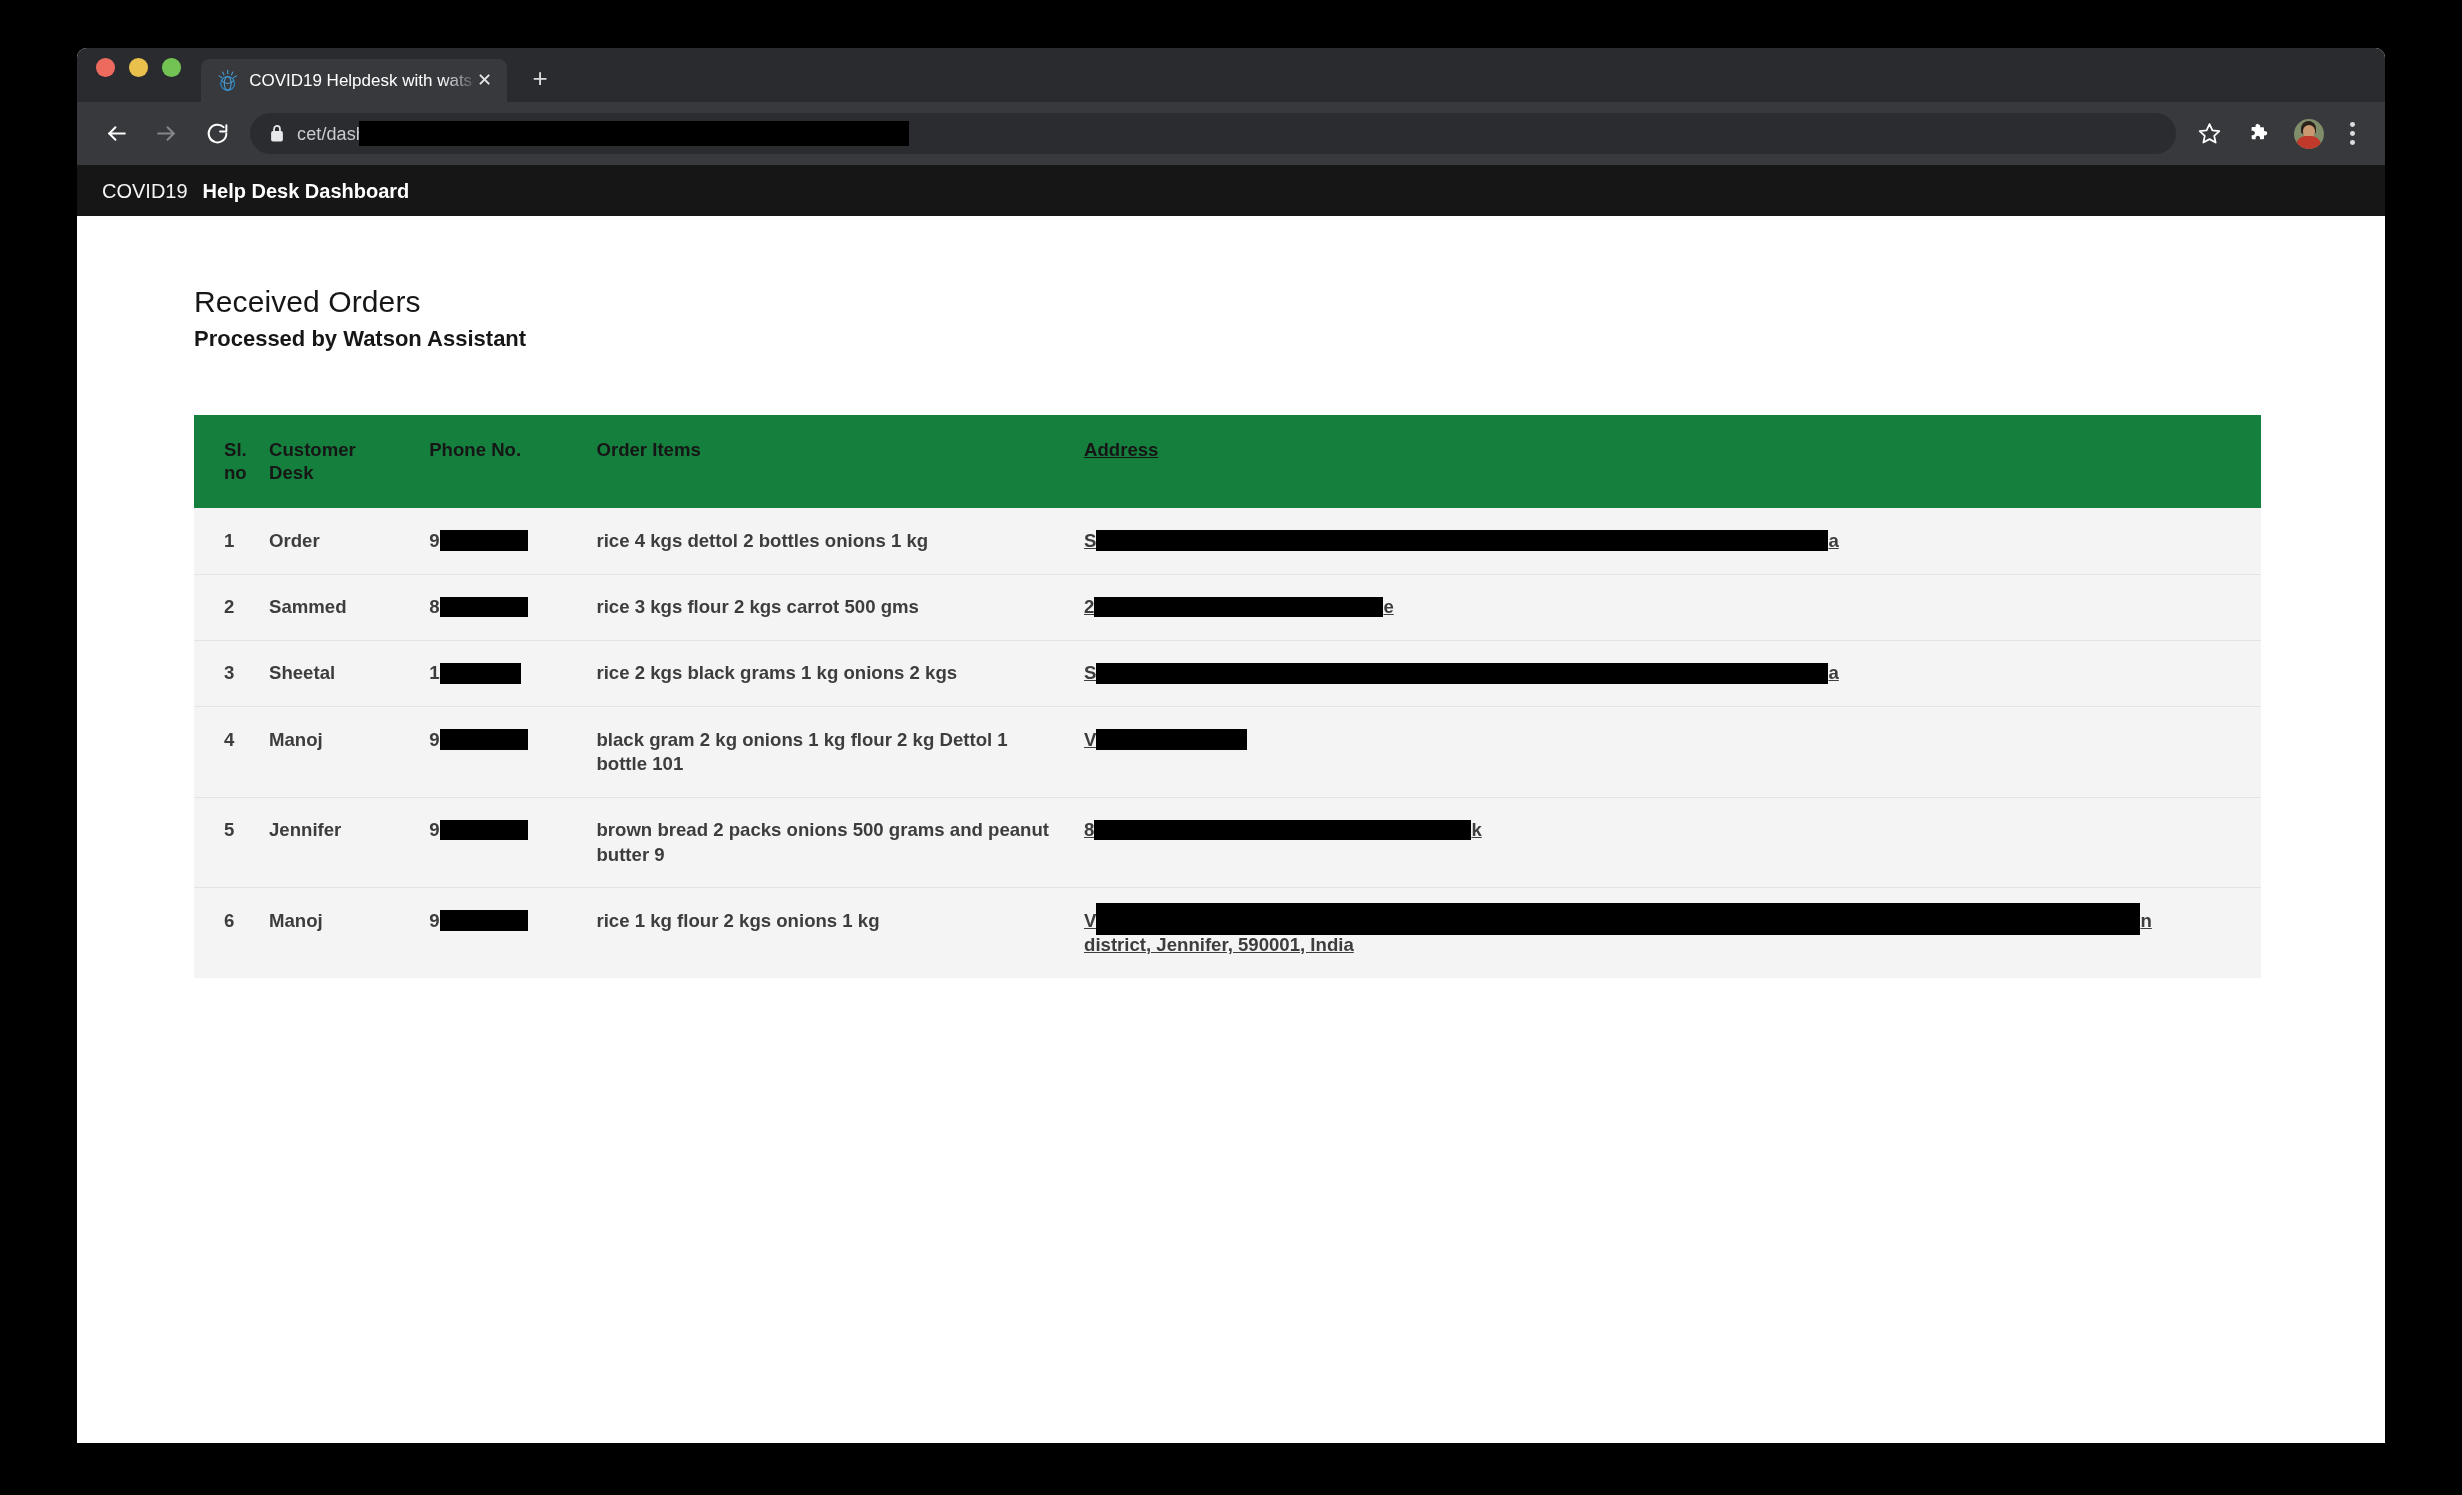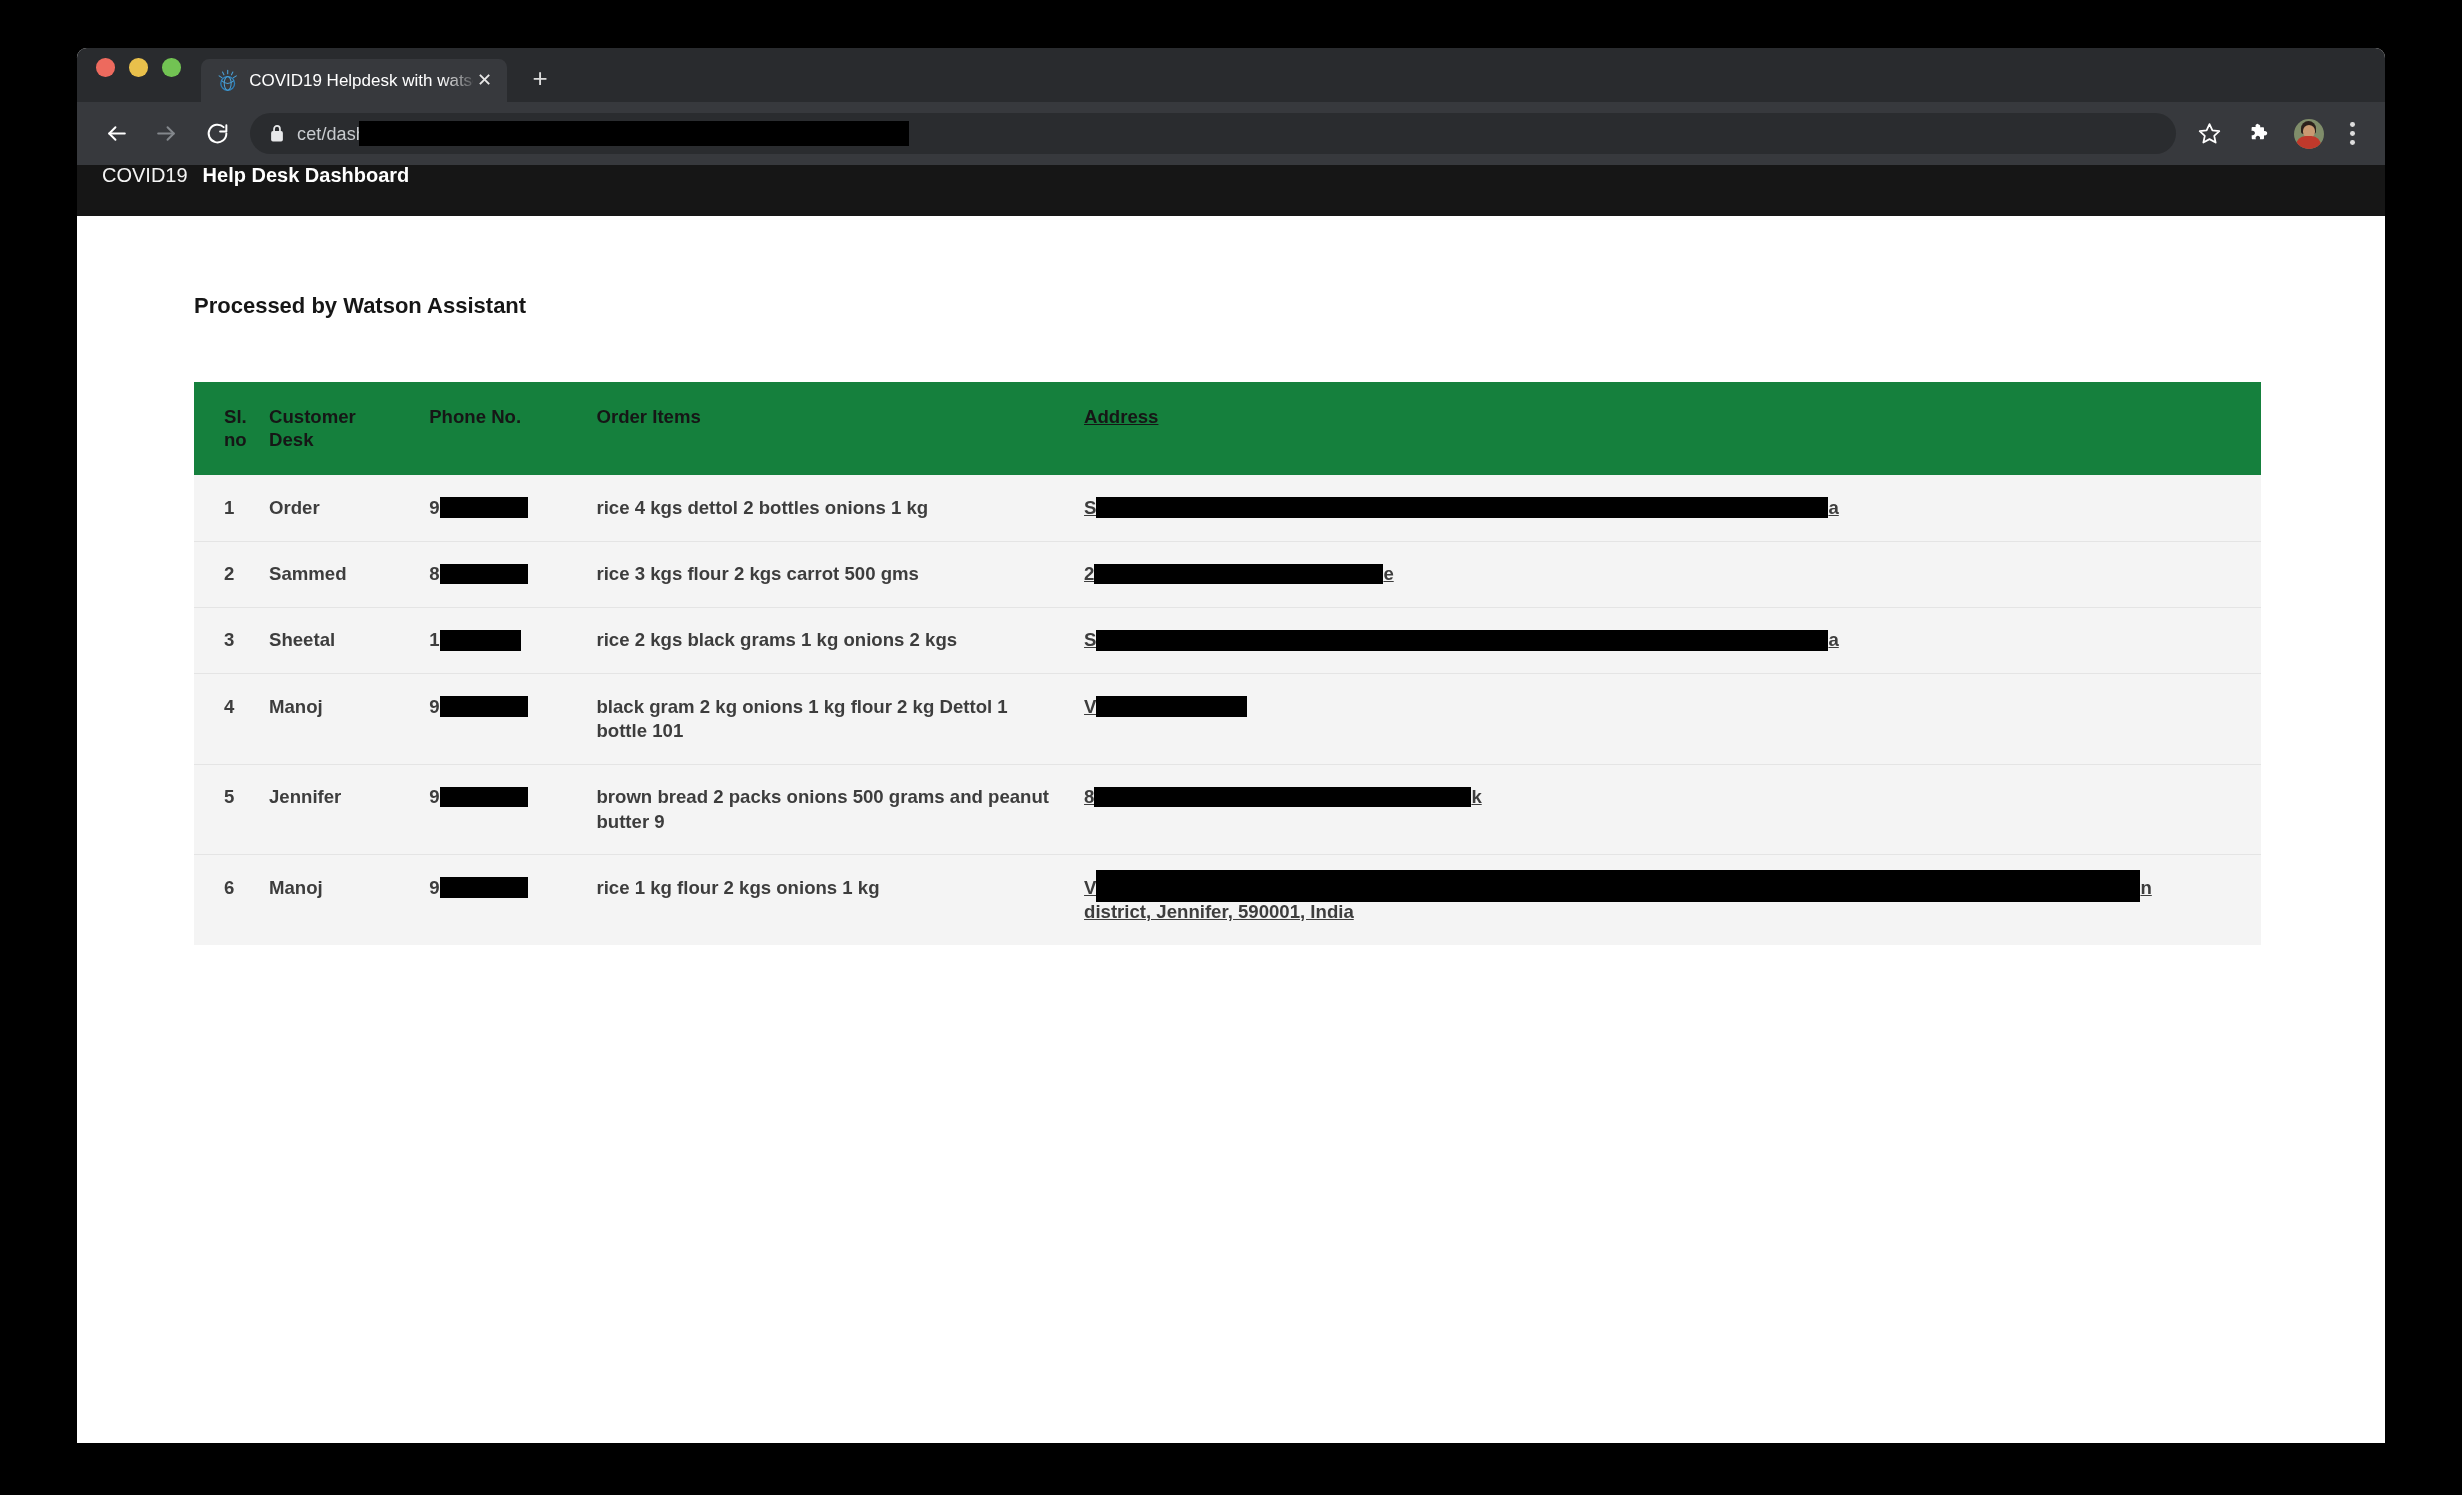--- a/index.html
+++ b/index.html
@@ -185,21 +185,21 @@
     background: #ffffff;
     display: flex;
     flex-direction: column;
     overflow: hidden;
   }
 
   #app-header {
     height: 51px;
     background: #161616;
     display: flex;
-    align-items: flex-start;
+    align-items: center;
     padding-left: 25px;
     flex: 0 0 auto;
   }
   #app-header-brand {
     color: #f4f4f4;
     font-size: 20px;
     font-weight: 400;
     line-height: 1;
   }
   #app-header-title {
@@ -378,20 +378,21 @@
   </div>
 
   <div id="page">
 
     <div id="app-header">
       <span id="app-header-brand">COVID19</span>
       <span id="app-header-title">Help Desk Dashboard</span>
     </div>
 
     <div id="content">
+      <h1 id="page-title">Received Orders</h1>
       <div id="page-subtitle">Processed by Watson Assistant</div>
 
       <table id="orders-table">
         <thead>
           <tr>
             <th class="col-sl">
               <span>Sl.</span><br>
               <span>no</span>
             </th>
             <th class="col-name">

